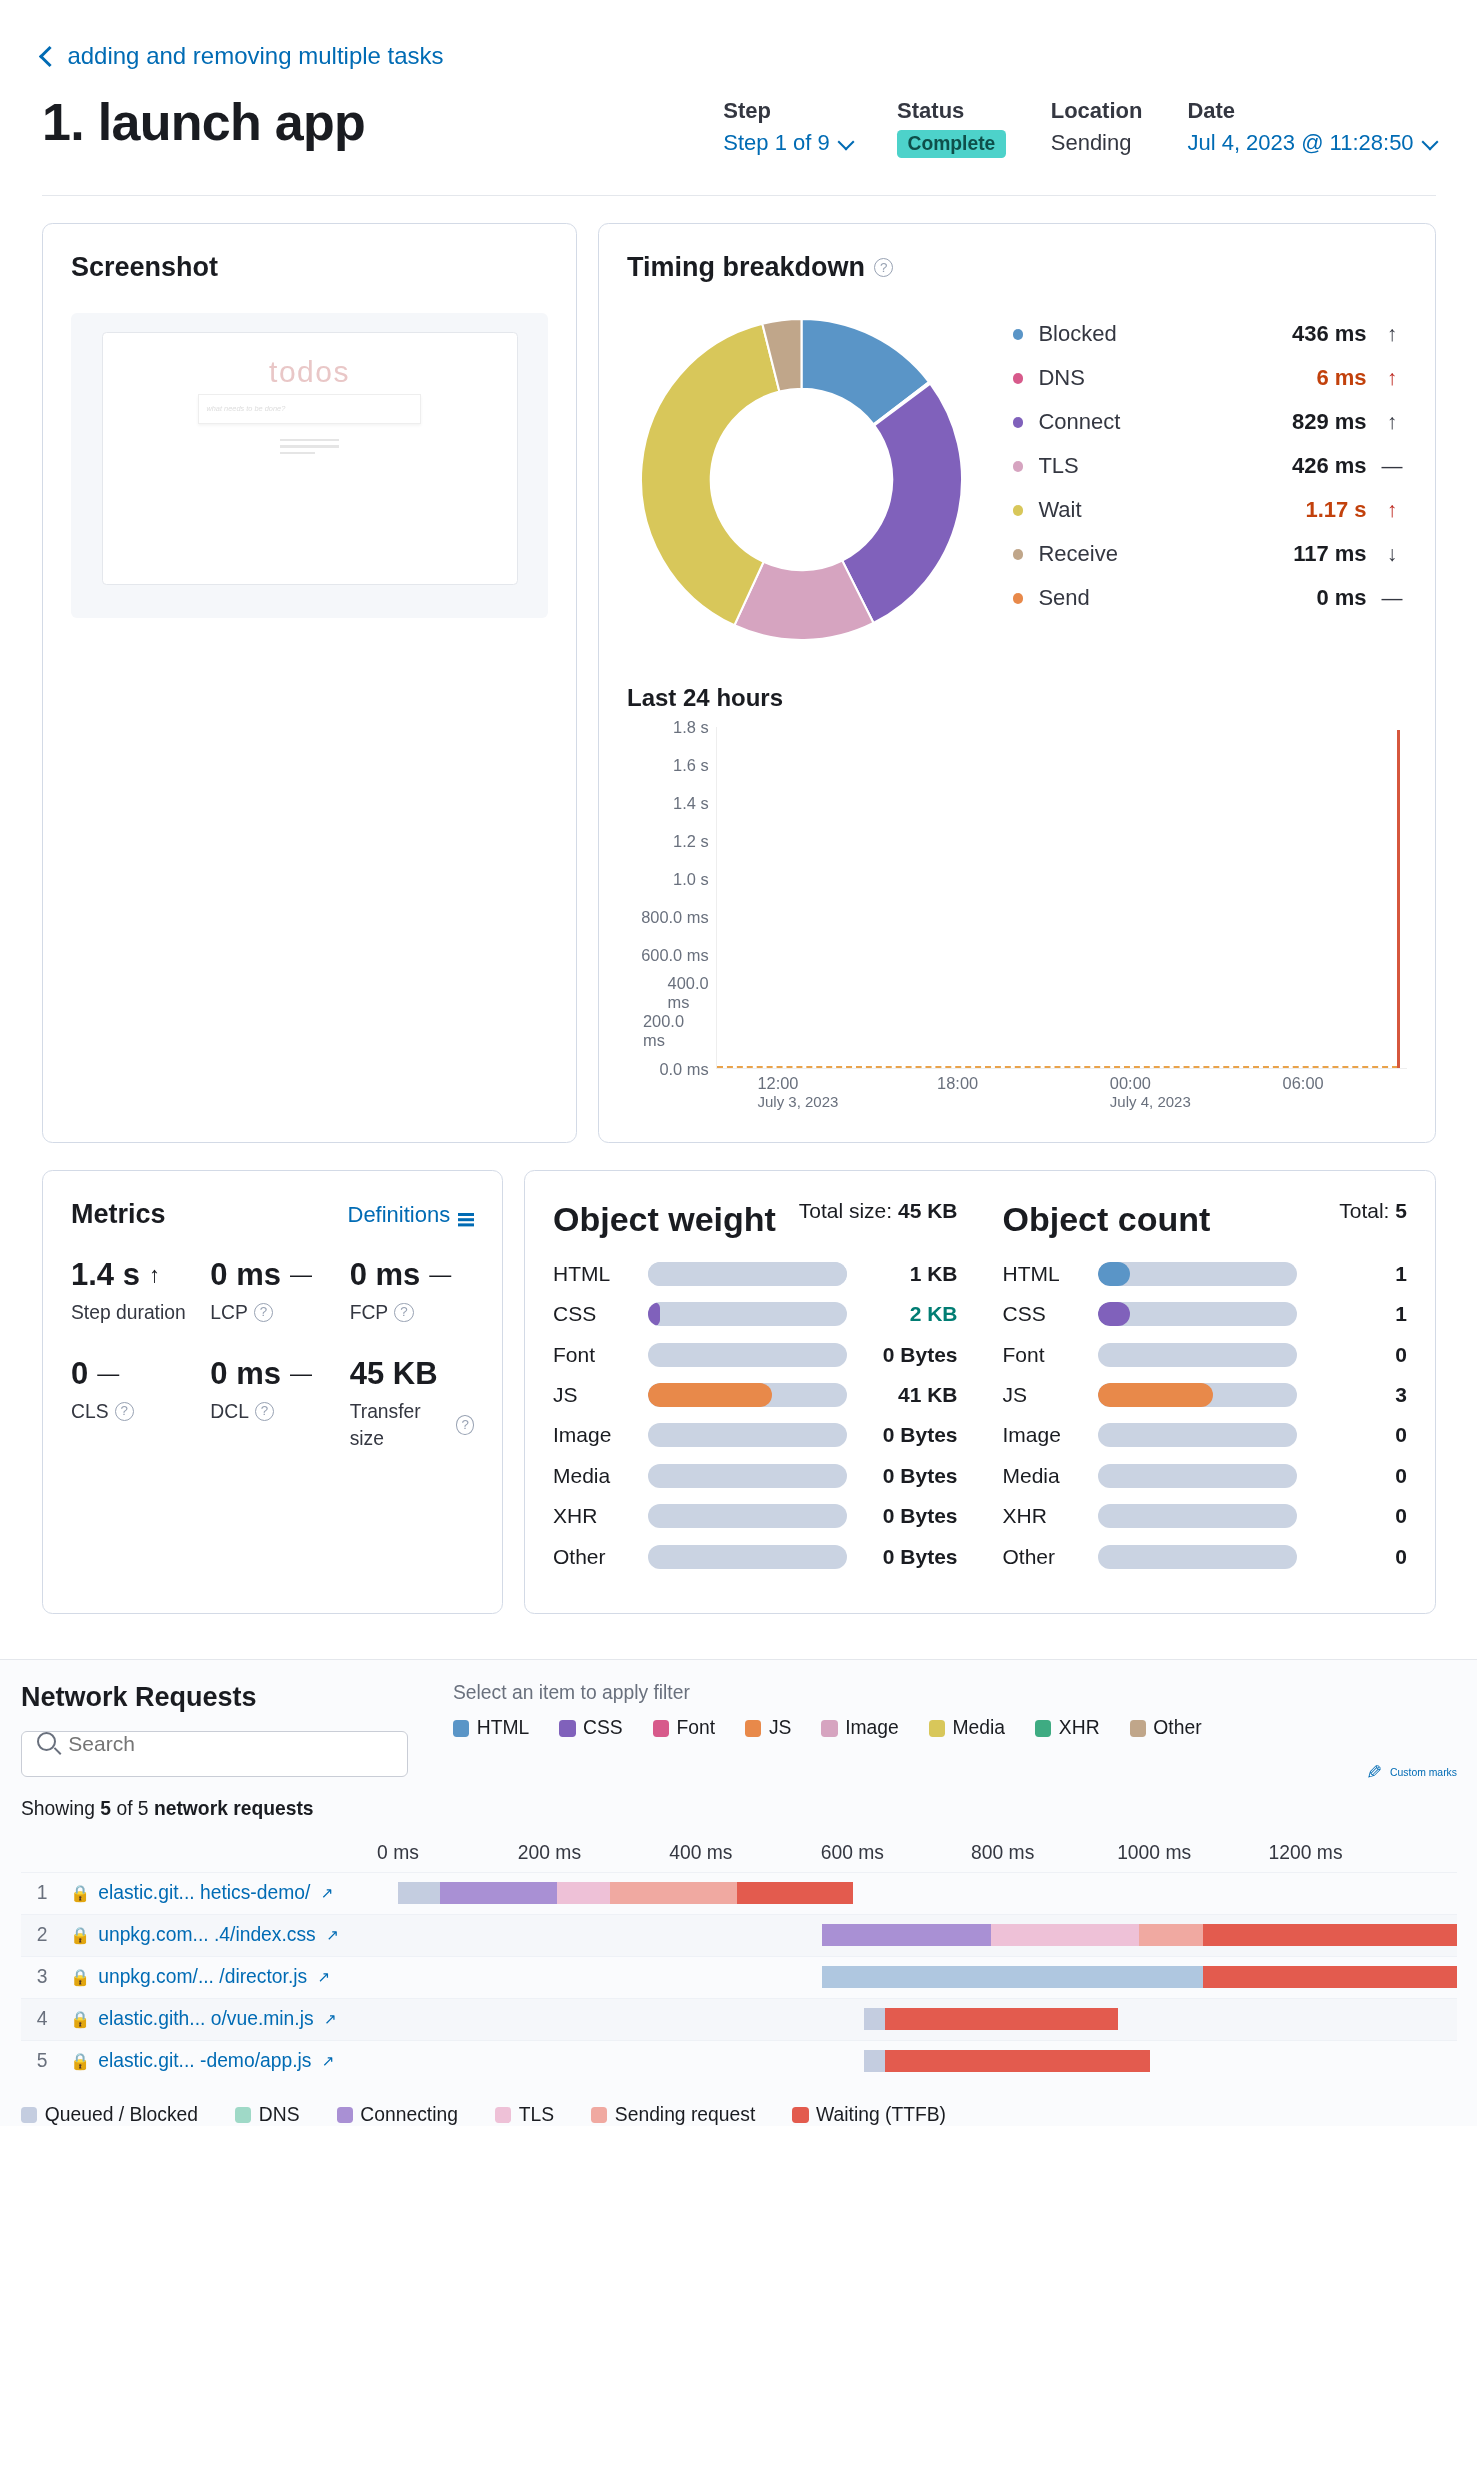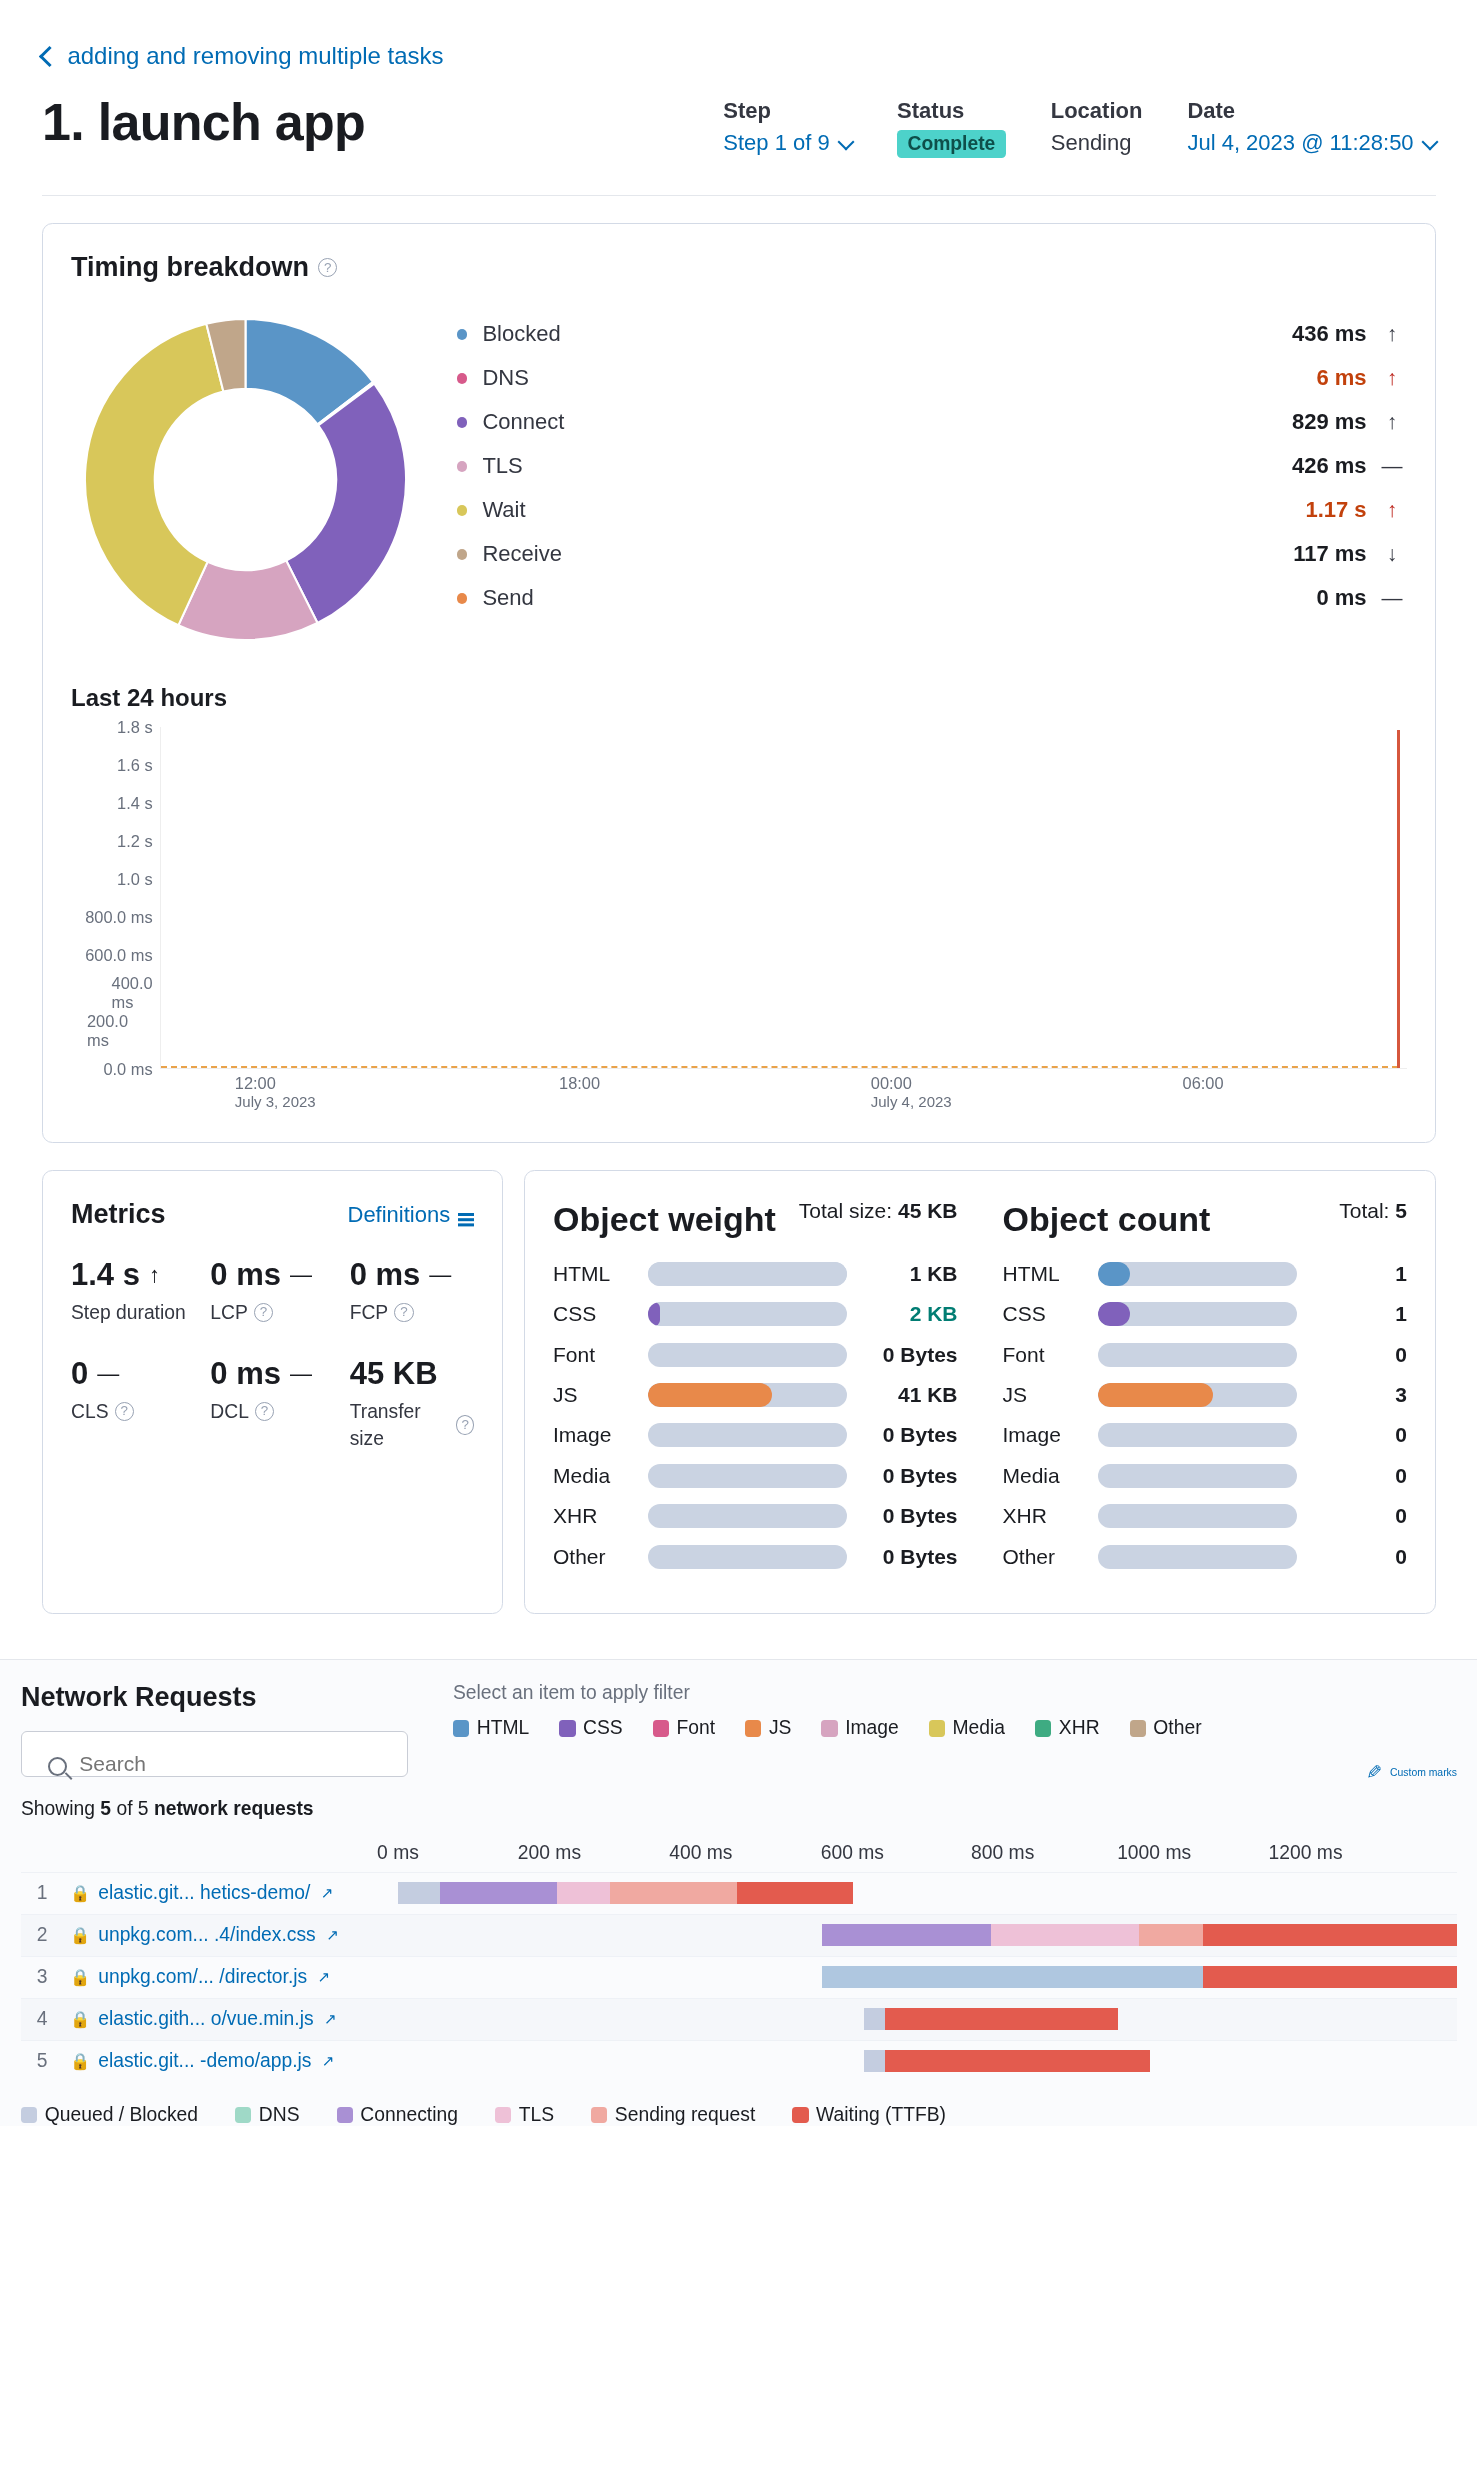--- a/index.html
+++ b/index.html
@@ -69,21 +69,21 @@
 .obj-row{display:flex;align-items:center;margin-bottom:16.4px;font-size:21px}
 .obj-name{width:82px;flex:0 0 82px}
 .obj-bar{flex:1;height:24px;background:#cad3e2;border-radius:12px;position:relative;overflow:hidden;margin:0 13.4px}
 .obj-fill{position:absolute;left:0;top:0;bottom:0;border-radius:12px}
 .obj-val{min-width:97px;text-align:right;font-weight:800}
 .obj-val.green{color:#017d73}
 .network-section{margin-top:45px;border-top:1.5px solid #e4e7ec;padding-top:22px;margin-left:-42px;margin-right:-42px;padding-left:21px;padding-right:21px;background:#fafbfd}
 .net-top{display:flex;gap:45px}
 .net-left{width:387px;flex:0 0 387px}
 .net-title{font-size:27px;font-weight:800;margin-bottom:18px}
-.search-box{border:0.7px solid #c9cdd6;border-radius:6px;background:#fff;height:46px;display:flex;align-items:flex-end;padding:0 26px;gap:12px}
+.search-box{border:0.7px solid #c9cdd6;border-radius:6px;background:#fff;height:46px;display:flex;align-items:flex-start;padding:0 15px;gap:12px}
 .search-icon{width:19.3px;height:19.3px;border:2.2px solid #69707d;border-radius:50%;position:relative}
 .search-icon::after{content:"";position:absolute;width:9px;height:2.2px;background:#69707d;transform:rotate(45deg);right:-7.4px;bottom:-3px}
 .search-box input{border:none;outline:none;font-size:21px;flex:1;background:transparent}
 .showing{font-size:19.3px;margin-top:21px}
 .net-right{flex:1}
 .filter-label{font-size:19.3px;color:#69707d;margin-bottom:13.4px}
 .filter-chips{display:flex;gap:30px;flex-wrap:wrap}
 .chip{display:flex;align-items:center;gap:7.4px;font-size:19.3px}
 .chip-sq{width:16.4px;height:16.4px;border-radius:3.7px}
 .custom-marks{text-align:right;margin-top:22px;display:flex;justify-content:flex-end;align-items:center;gap:7.4px}
@@ -137,20 +137,34 @@
           <span>Jul 4, 2023 @ 11:28:50</span>
           <span class="chev-down"></span>
         </div>
       </div>
     </div>
   </div>
 
   <hr class="sep">
 
   <div class="cards-row">
+    <div class="card screenshot-card">
+      <div class="card-title">Screenshot</div>
+      <div class="screenshot-frame">
+        <div class="shot-inner">
+          <div class="shot-title">todos</div>
+          <div class="shot-input">what needs to be done?</div>
+          <div class="shot-lines">
+              <div></div>
+              <div></div>
+              <div style="width:60%"></div>
+            </div>
+        </div>
+      </div>
+    </div>
 
     <div class="card timing-card">
       <div class="card-title">
         <span>Timing breakdown</span>
         <span class="help-icon">?</span>
       </div>
       <div class="timing-body">
         <div class="donut">
           <svg viewBox="0 0 100 100" id="donut-svg">
               <path d="M 50 4 A 46 46 0 0 1 86.5433340082179 22.061053356222857 L 70.65492791768837 34.20842146221292 A 26 26 0 0 0 50 24 Z" fill="#5a95c7" stroke="#fff" stroke-width="0.6"></path>

